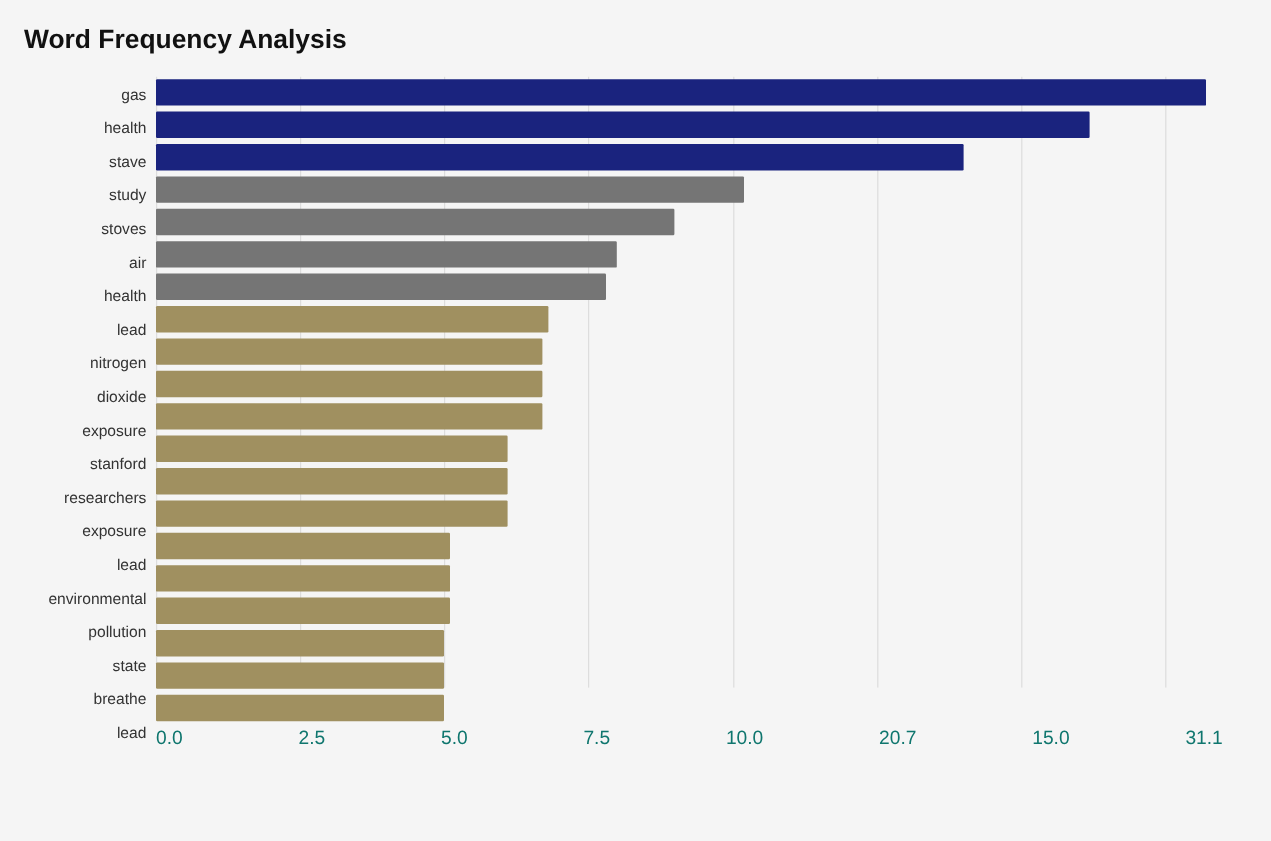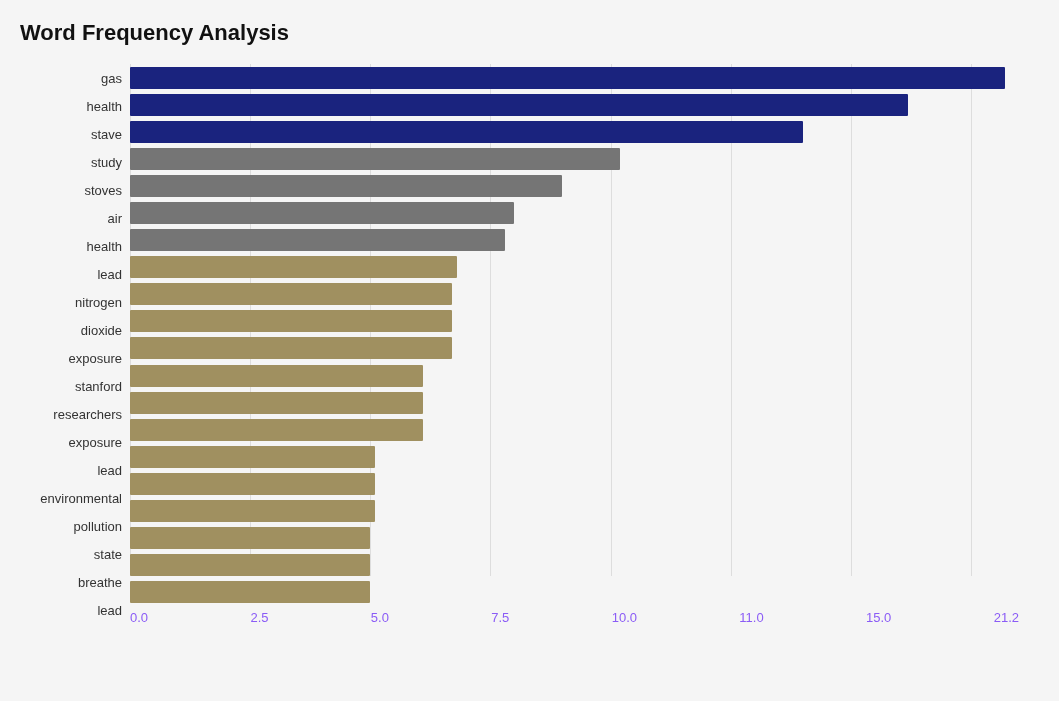--- a/index.html
+++ b/index.html
@@ -66,22 +66,22 @@
       width: 1px;
       background: #ddd;
     }
     .x-axis-labels {
       display: flex;
       justify-content: space-between;
       margin-top: 4px;
       padding: 0;
     }
     .x-label {
-      font-size: 13px;
-      color: #8b5cf6;
+      font-size: 16px;
+      color: #0f766e;
       text-align: left;
     }
     .x-axis-title {
       text-align: center;
       font-size: 13px;
       color: #333;
       margin-top: 2px;
     }
     .bars-wrapper {
       flex: 1;
@@ -208,19 +208,19 @@
             </div>
           </div>
       </div>
 
       <div class="x-axis-labels" id="x-axis-labels">
           <span class="x-label">0.0</span>
           <span class="x-label">2.5</span>
           <span class="x-label">5.0</span>
           <span class="x-label">7.5</span>
           <span class="x-label">10.0</span>
-          <span class="x-label">11.0</span>
+          <span class="x-label">20.7</span>
           <span class="x-label">15.0</span>
-          <span class="x-label">21.2</span>
+          <span class="x-label">31.1</span>
         </div>
     </div>
   </div>
 </div>
 
 </body></html>

